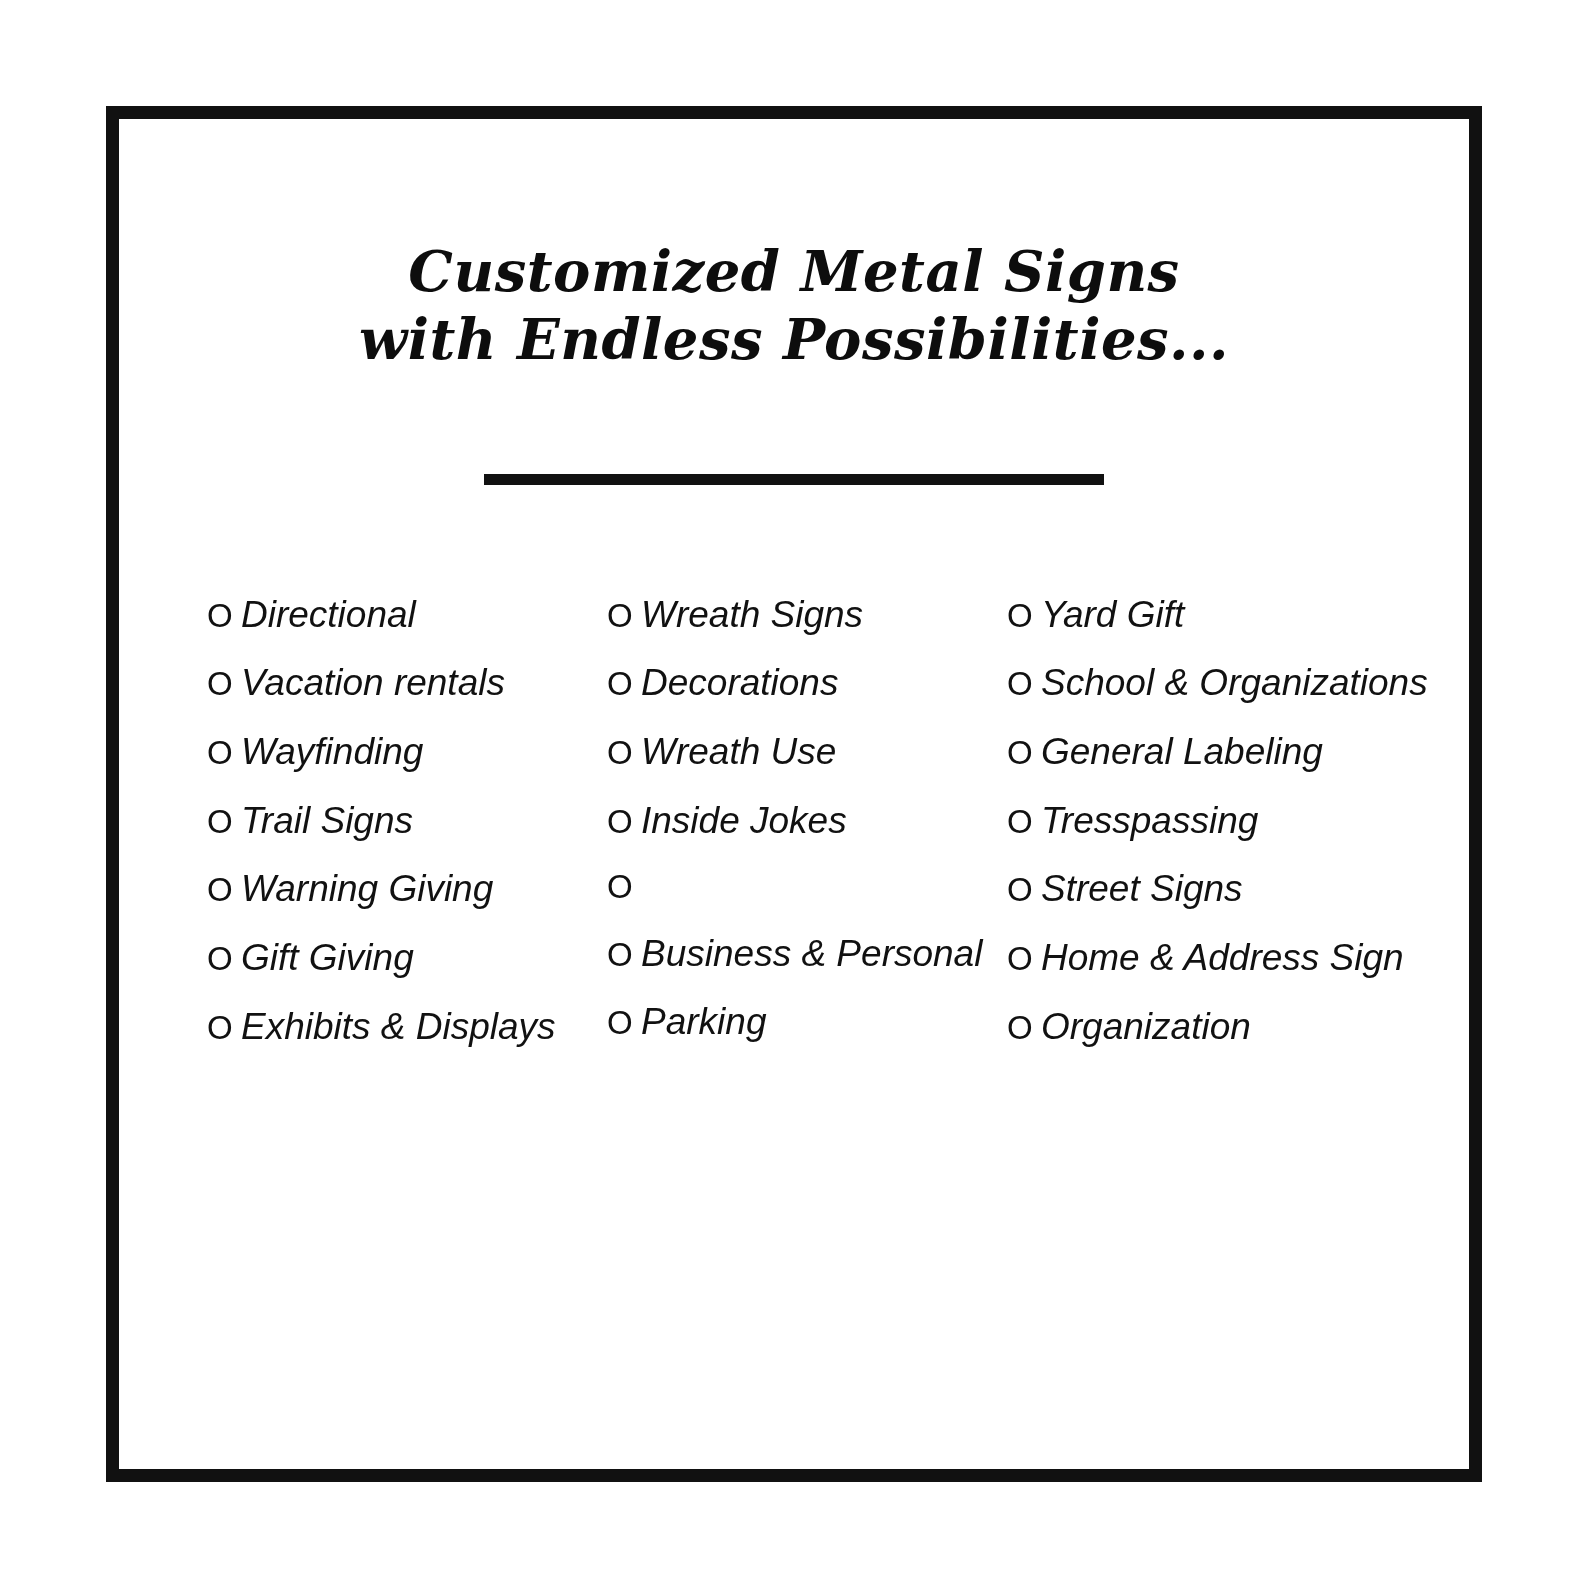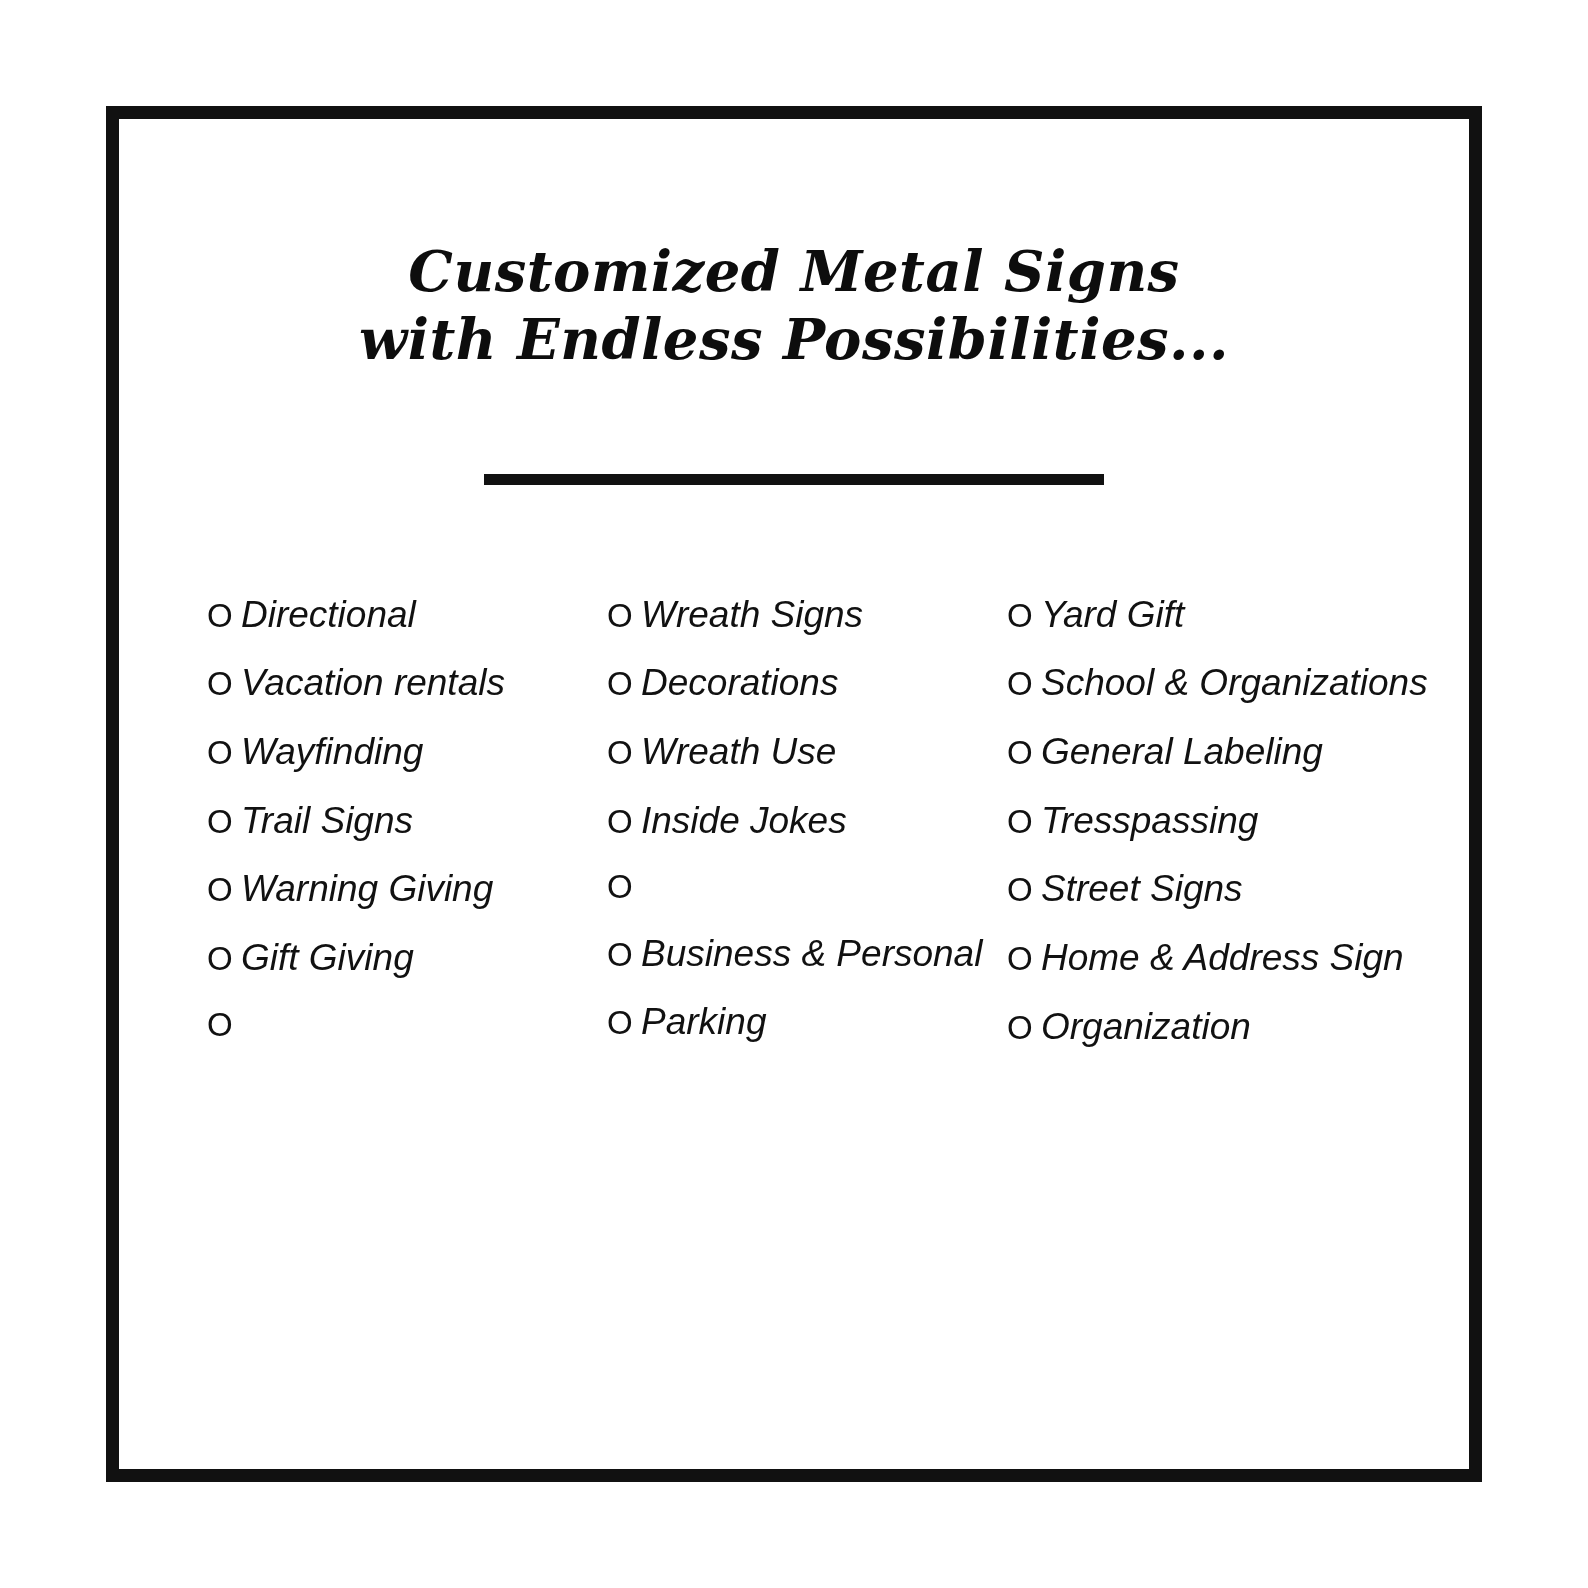--- a/index.html
+++ b/index.html
@@ -115,20 +115,21 @@
       <div class="item">
         <span class="bullet">O</span>
         <span class="label">Warning Giving</span>
       </div>
       <div class="item">
         <span class="bullet">O</span>
         <span class="label">Gift Giving</span>
       </div>
       <div class="item">
         <span class="bullet">O</span>
+        <span class="label">Exhibits &amp; Displays</span>
       </div>
     </div>
 
     <div class="col col-2">
       <div class="item">
         <span class="bullet">O</span>
         <span class="label">Wreath Signs</span>
       </div>
       <div class="item">
         <span class="bullet">O</span>

